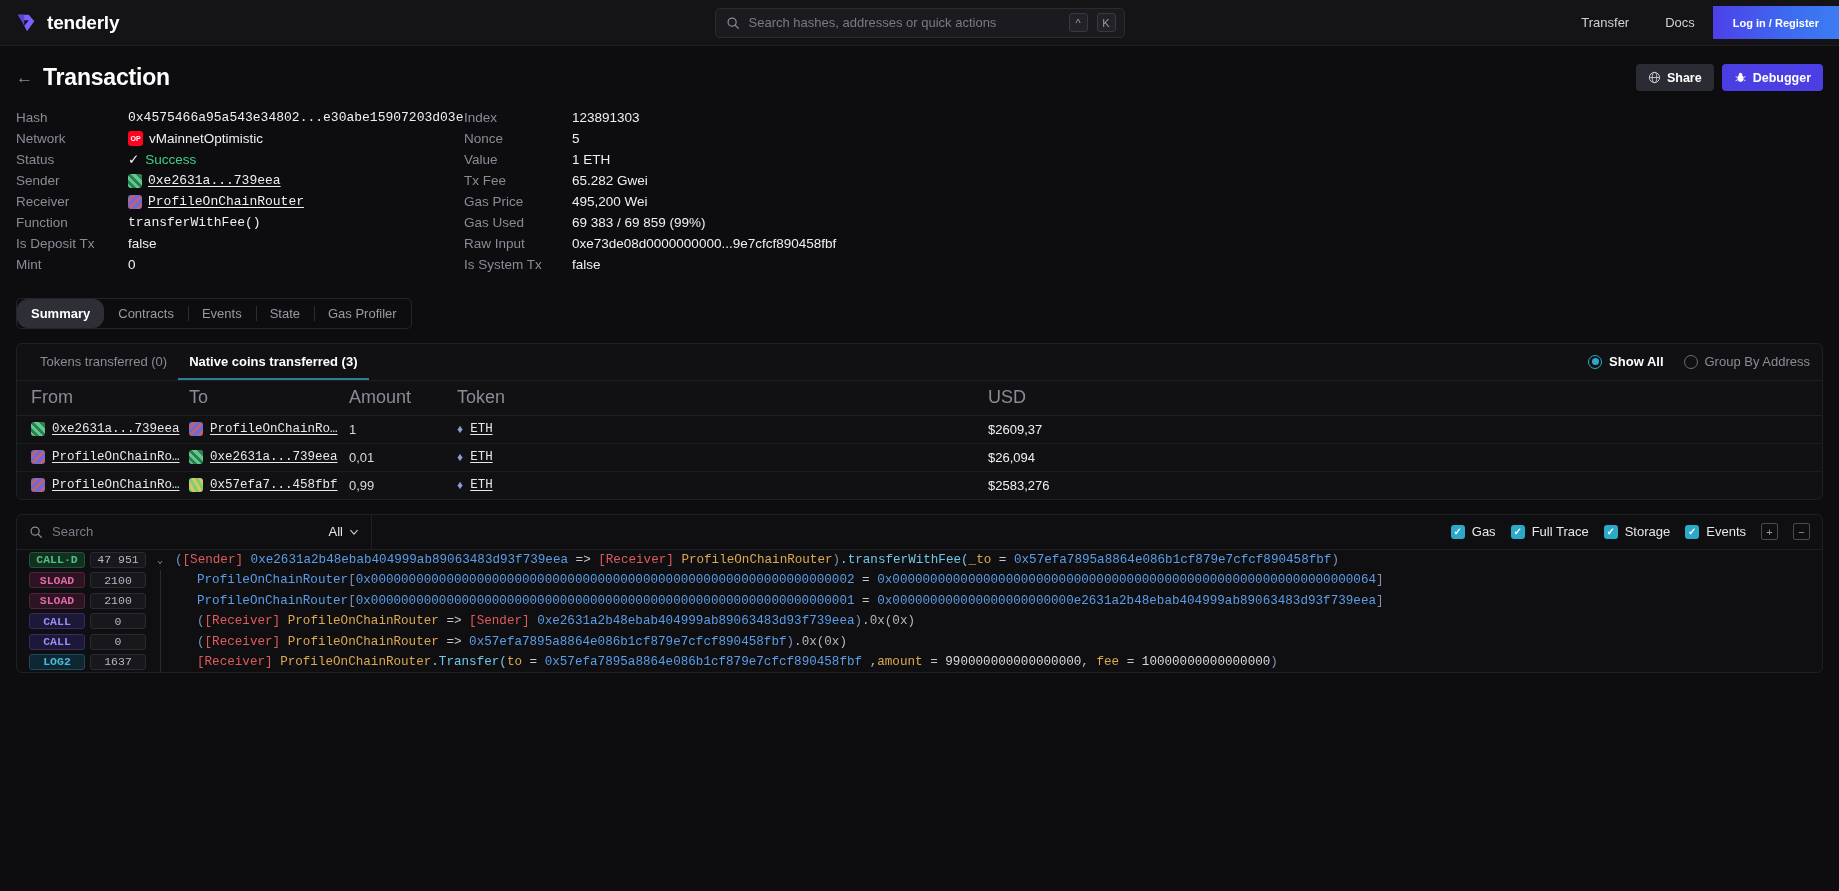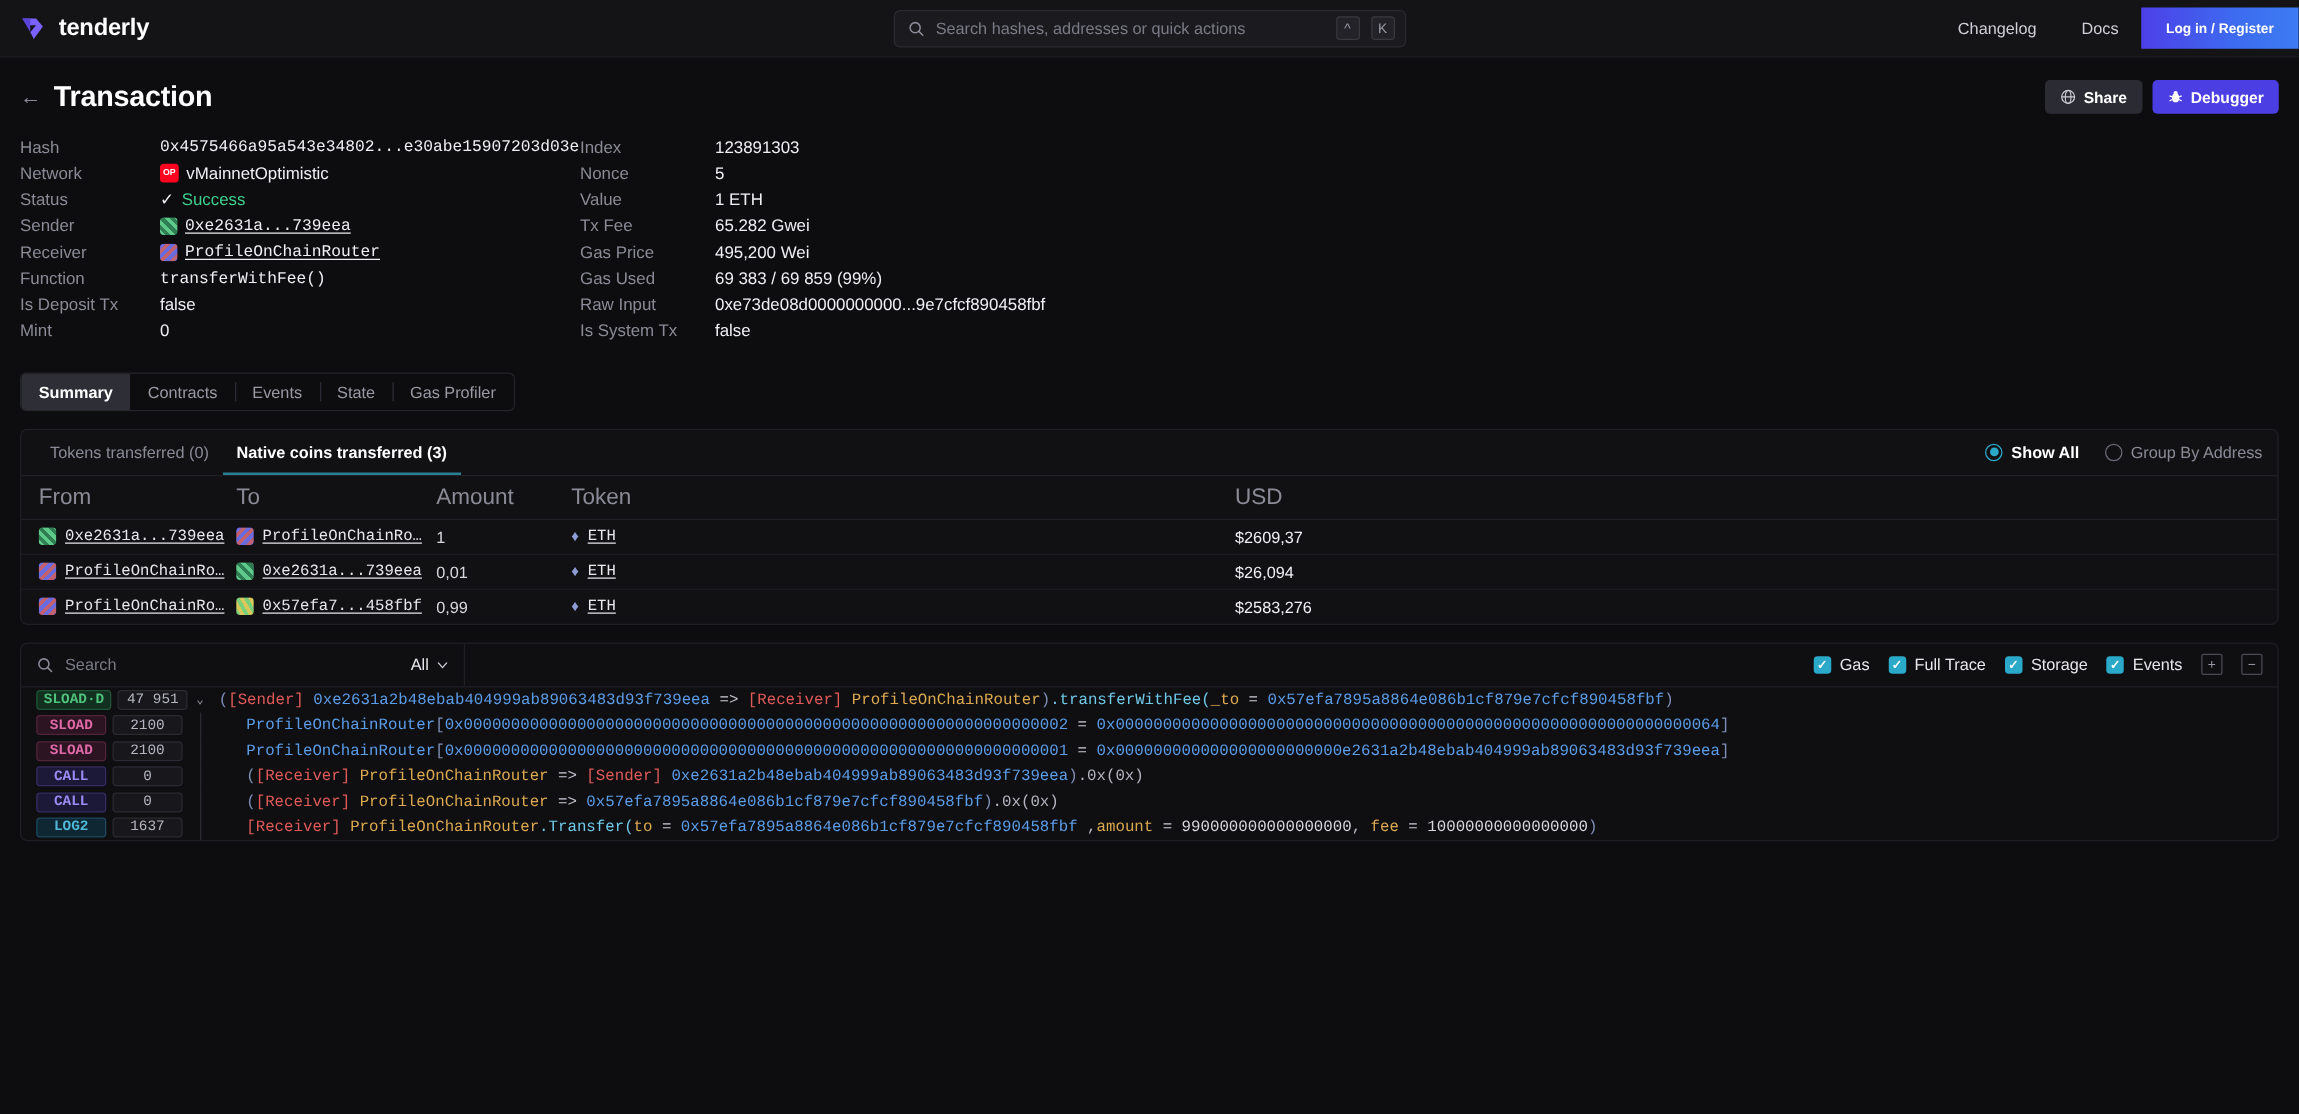--- a/index.html
+++ b/index.html
@@ -116,20 +116,21 @@
     border: 1px solid #24242b;
     border-radius: 5px;
     width: fit-content;
     overflow: hidden;
     height: 31px;
   }
   .main-tab {
     font-size: 13px; color: #9a9aa6; padding: 0 14px;
     height: 29px; display: flex; align-items: center; cursor: pointer;
     position: relative;
+    border-radius: 11px;
   }
   .main-tab + .main-tab::before {
     content: ""; position: absolute; left: 0; top: 7px; bottom: 7px; width: 1px; background: #2c2c34;
   }
   .main-tab.active { background: #2e2e37; color: #fff; font-weight: 700; }
   .main-tab.active::before, .main-tab.active + .main-tab::before { background: transparent; }
 
   
   #panel {
     margin: 14px 16px 0 16px;
@@ -268,21 +269,21 @@
     <svg width="14" height="14" viewBox="0 0 16 16">
       <circle cx="7" cy="7" r="4.6" fill="none" stroke="#8b8b98" stroke-width="1.4"></circle>
       <line x1="10.4" y1="10.4" x2="14" y2="14" stroke="#8b8b98" stroke-width="1.4" stroke-linecap="round"></line>
     </svg>
     <input type="text" placeholder="Search hashes, addresses or quick actions" style="">
     <span class="kbd">^</span>
     <span class="kbd">K</span>
   </div>
 
   <div id="topnav-right">
-    <span class="topnav-link">Changelog</span>
+    <span class="topnav-link">Transfer</span>
     <span class="topnav-link">Docs</span>
     <div id="login-btn">Log in / Register</div>
   </div>
 </div>
 
 <div id="page-header">
   <span id="back-arrow">←</span>
   <span id="page-title">Transaction</span>
   <div id="header-actions">
     <div class="hdr-btn" id="share-btn">
@@ -552,21 +553,21 @@
           <span class="chk-box">✓</span>
           <span>Events</span>
         </div>
         <span class="sq-btn">+</span>
         <span class="sq-btn">−</span>
       </div>
   </div>
   <div id="trace-body">
       <div class="trace-row">
         <div class="gutter">
-          <span class="op-chip op-jump">SLOAD·D</span>
+          <span class="op-chip op-jump">CALL·D</span>
           <span class="gas-chip">47 951</span>
         </div>
         <div class="rail">
           <span class="caret">⌄</span>
         </div>
         <div class="trace-text ind0"><span class="t-paren">(</span><span class="t-sender">[Sender] </span><span class="t-addr">0xe2631a2b48ebab404999ab89063483d93f739eea</span><span class="t-arrow"> =&gt; </span><span class="t-recv">[Receiver] </span><span class="t-ctr">ProfileOnChainRouter</span><span class="t-paren">)</span><span class="t-fn">.transferWithFee(</span><span class="t-param">_to</span><span class="t-eq"> = </span><span class="t-addr">0x57efa7895a8864e086b1cf879e7cfcf890458fbf</span><span class="t-paren">)</span></div>
       </div>
       <div class="trace-row">
         <div class="gutter">
           <span class="op-chip op-sload">SLOAD</span>

